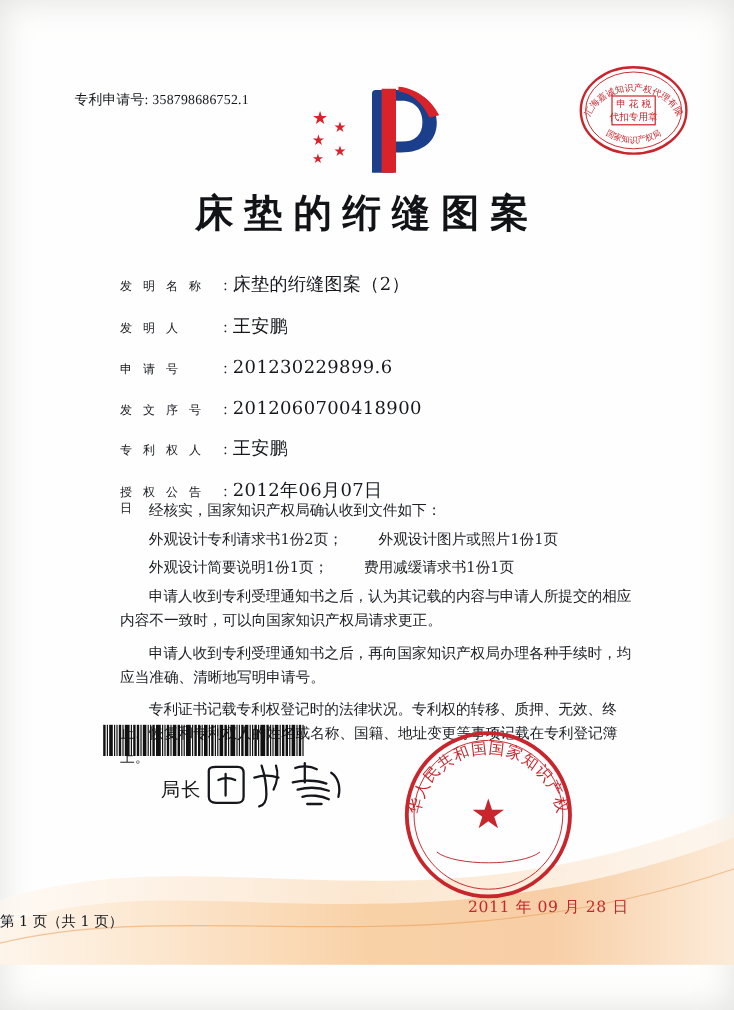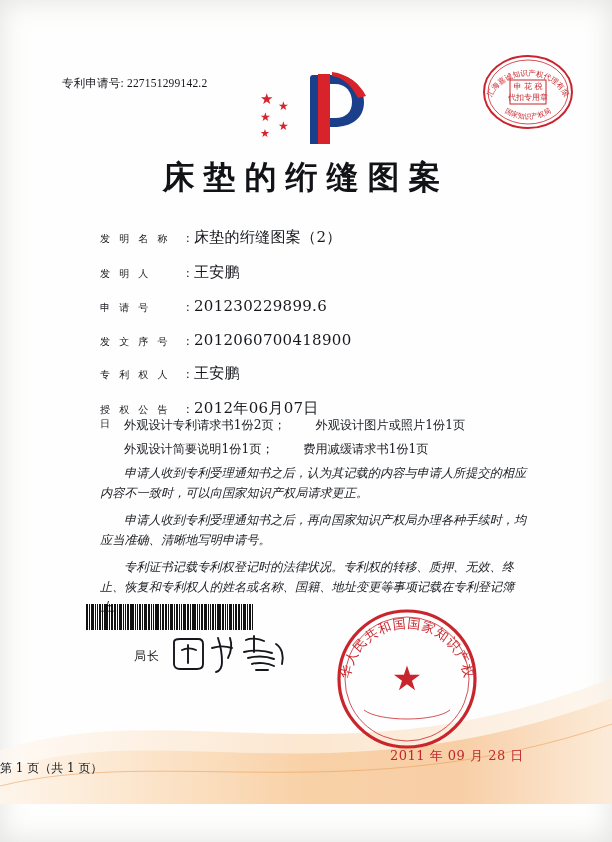--- a/index.html
+++ b/index.html
@@ -132,21 +132,21 @@
   .body-text {
     position: absolute;
     left: 100px;
     top: 415px;
     width: 428px;
     font-size: 12.2px;
     line-height: 20px;
     font-family: "DejaVu Serif", serif;
     color: #1b1d22;
   }
-  .p-indent { text-indent: 24px; margin: 0 0 7px 0; font-style: italic; }
+  .p-indent { text-indent: 24px; margin: 0 0 7px 0; }
   .p-sub {
     margin: 0 0 4px 0;
     text-indent: 24px;
   }
   .p-sub .gap { display: inline-block; width: 22px; }
 
   
   .barcode {
     position: absolute;
     left: 86px;
@@ -160,21 +160,21 @@
     display: block;
     background: #111;
     margin-right: 1px;
   }
 
   
   .sign-label {
     position: absolute;
     left: 134px;
     top: 648px;
-    font-size: 12px;
+    font-size: 16px;
     font-family: "DejaVu Serif", serif;
     letter-spacing: 1px;
   }
   .signature {
     position: absolute;
     left: 168px;
     top: 630px;
     width: 124px;
     height: 48px;
   }
@@ -237,21 +237,21 @@
         <stop offset="0%" stop-color="#fff8f0"></stop>
         <stop offset="50%" stop-color="#fad7b1"></stop>
         <stop offset="100%" stop-color="#fdf1e4"></stop>
       </linearGradient>
     </defs>
     <path d="M0,118 C150,60 330,150 612,44 L612,150 L0,150 Z" fill="url(#swg)" opacity="0.85"></path>
     <path d="M0,96 C180,40 340,132 612,24 L612,150 L0,150 Z" fill="url(#swg2)" opacity="0.6"></path>
     <path d="M0,132 C160,92 360,156 612,70" stroke="#e8954a" stroke-width="1" fill="none" opacity="0.5"></path>
   </svg>
 
-  <div class="app-no">专利申请号: 227151299142.2</div>
+  <div class="app-no">专利申请号: 358798686752.1</div>
 
   <div class="logo-wrap">
     <div class="stars">
       <span class="star s1">★</span>
       <span class="star s2">★</span>
       <span class="star s3">★</span>
       <span class="star s4">★</span>
       <span class="star s5">★</span>
     </div>
     <svg class="mark-p" viewBox="0 0 66 74">
@@ -307,20 +307,21 @@
       <div class="field-value">王安鹏</div>
     </div>
     <div class="field-row">
       <div class="field-label">授 权 公 告 日</div>
       <div class="field-colon">:</div>
       <div class="field-value">2012年06月07日</div>
     </div>
   </div>
 
   <div class="body-text">
+    <p class="p-sub">经核实，国家知识产权局确认收到文件如下：</p>
     <p class="p-sub">
       <span>外观设计专利请求书1份2页；</span>
       <span class="gap"></span>
       <span>外观设计图片或照片1份1页</span>
     </p>
     <p class="p-sub">
       <span>外观设计简要说明1份1页；</span>
       <span class="gap"></span>
       <span>费用减缓请求书1份1页</span>
     </p>

